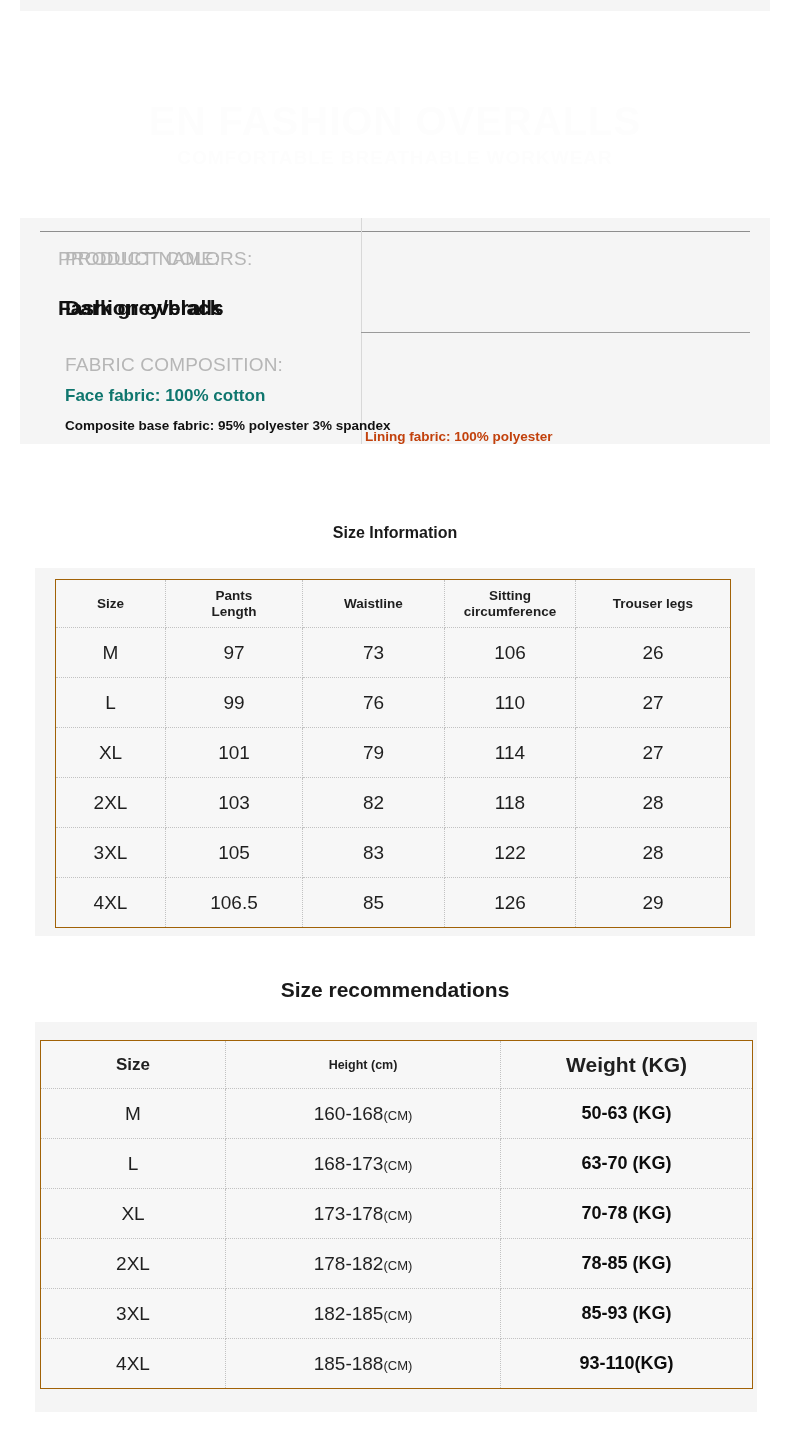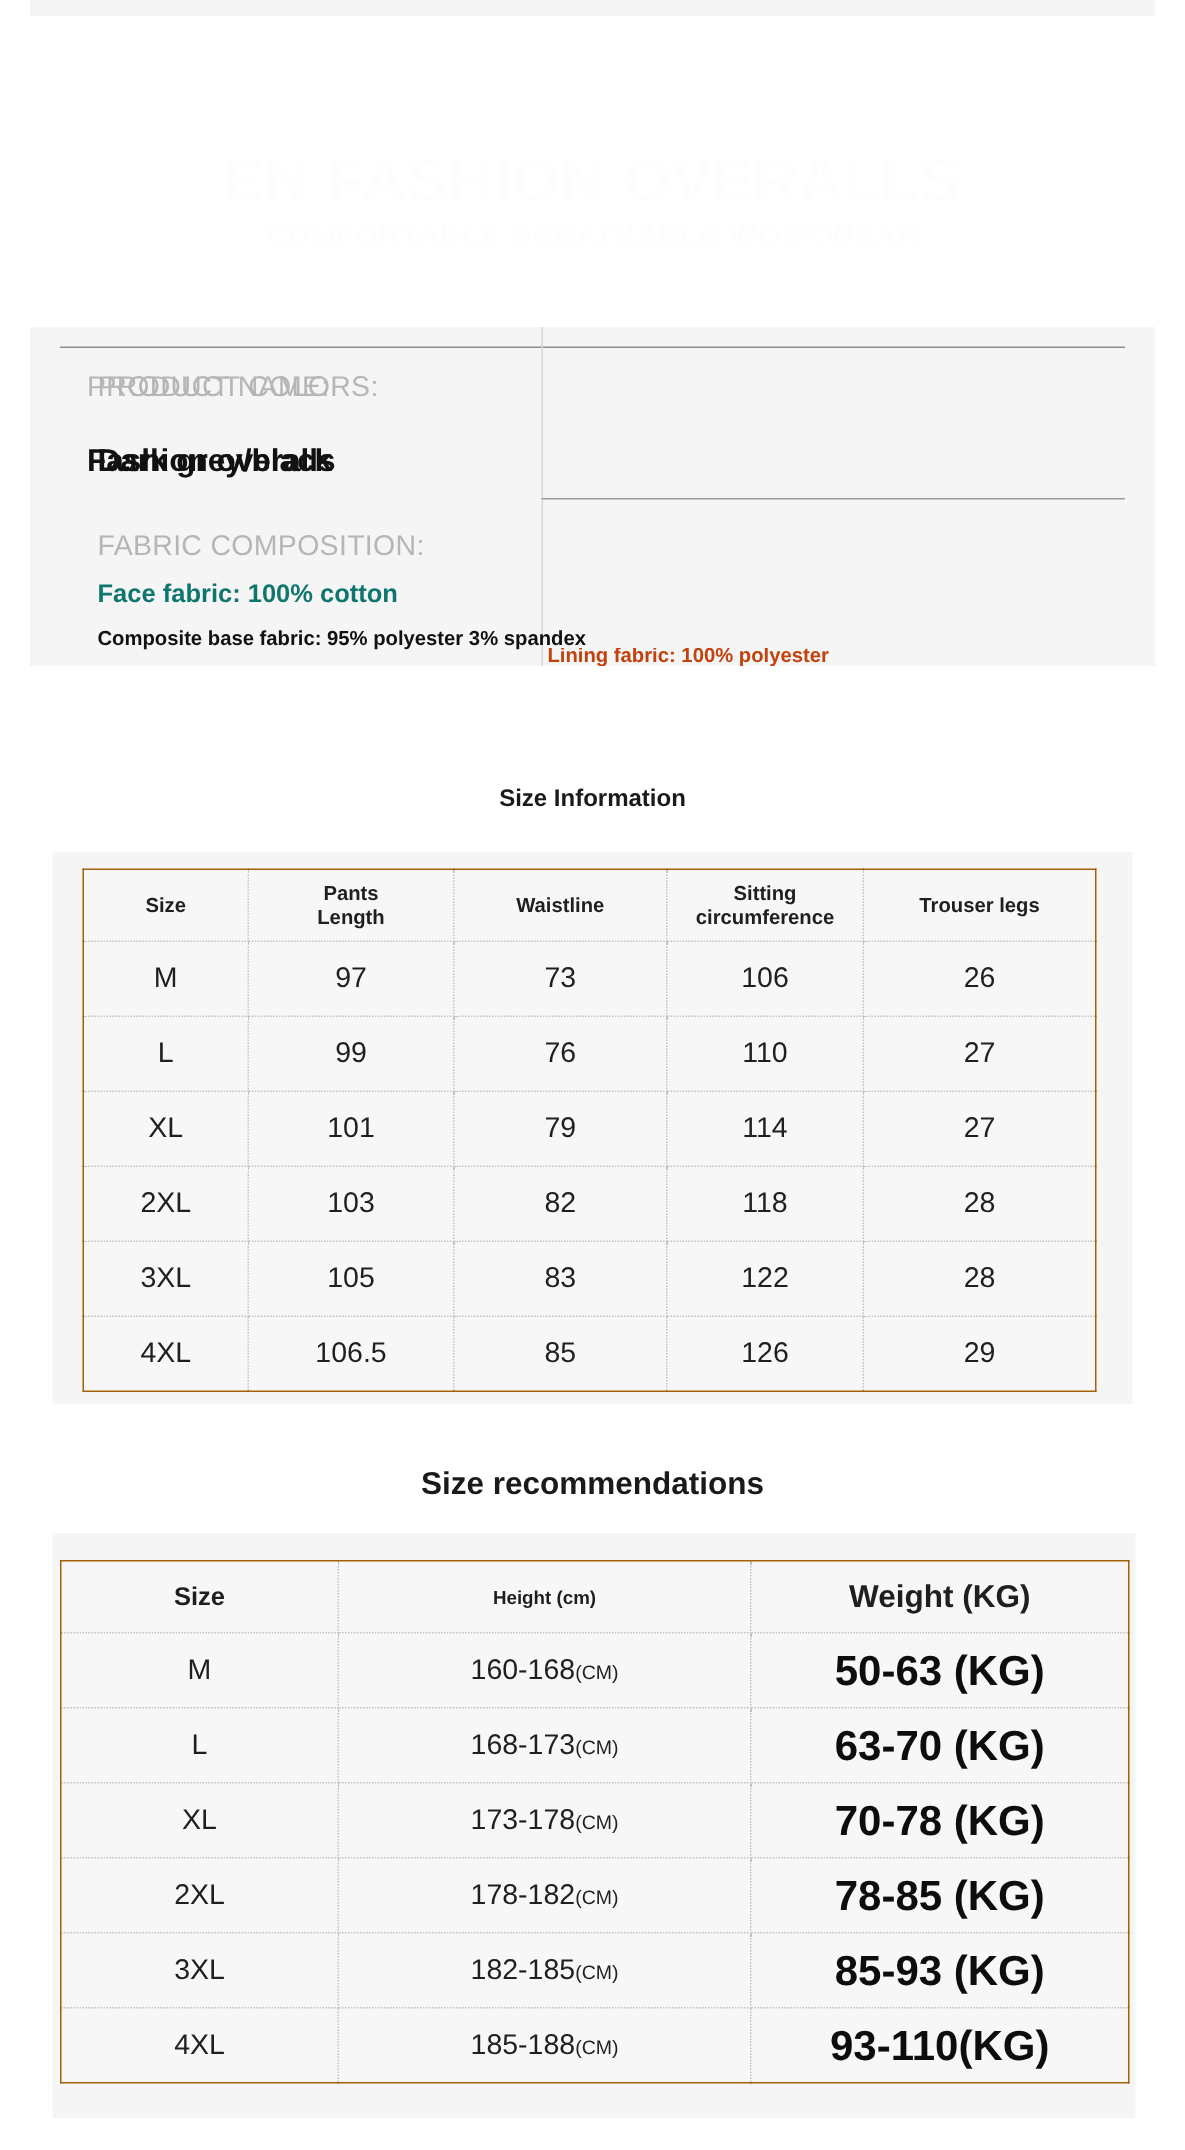--- a/index.html
+++ b/index.html
@@ -170,21 +170,21 @@
 
   
   .size-table-2 th { height: 48px; padding: 0 4px; }
   .size-table-2 .th-size   { font-size: 17px; font-weight: 700; }
   .size-table-2 .th-height { font-size: 12.5px; font-weight: 700; }
   .size-table-2 .th-weight { font-size: 21px; font-weight: 700; }
   .size-table-2 td { height: 50px; }
   .size-table-2 .td-size   { font-size: 19px; font-weight: 400; }
   .size-table-2 .td-height { font-size: 19px; font-weight: 400; }
   .size-table-2 .td-height .unit { font-size: 13px; }
-  .size-table-2 .td-weight { font-size: 28px; font-weight: 700; color: #0d0d0d; }
+  .size-table-2 .td-weight { font-size: 18px; font-weight: 700; color: #0d0d0d; }
   .size-table-2 col.h1 { width: 185px; }
   .size-table-2 col.h2 { width: 275px; }
   .size-table-2 col.h3 { width: 252px; }
 </style>
 </head>
 <body>
 
 <div class="top-strip"></div>
 
 <div class="hero">

